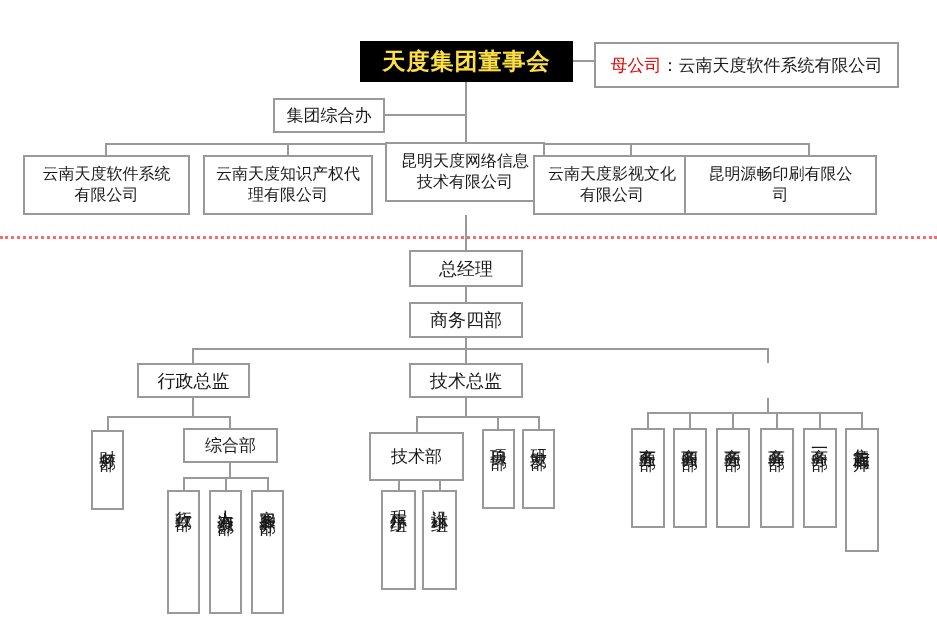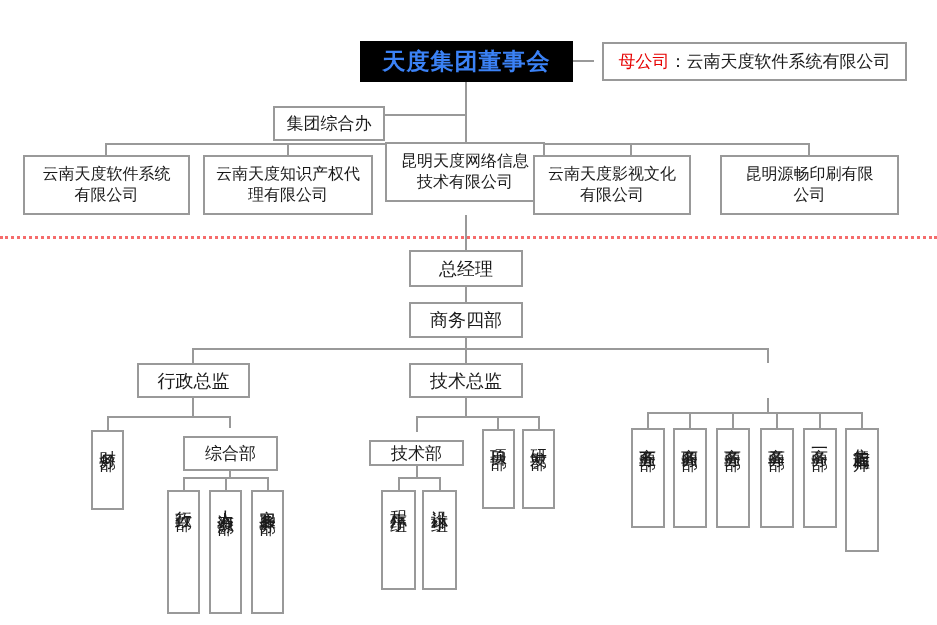--- a/index.html
+++ b/index.html
@@ -12,33 +12,33 @@
     position:absolute;box-sizing:border-box;border:2px solid #999999;background:#ffffff;
     display:flex;align-items:center;justify-content:center;text-align:center;
     line-height:1.3;
   }
   .vbox{
     position:absolute;box-sizing:border-box;border:2px solid #999999;background:#ffffff;
     writing-mode:vertical-rl;text-orientation:upright;
     font-size:17px;letter-spacing:2px;line-height:29px;padding-top:5px;
   }
   .board{
-    position:absolute;box-sizing:border-box;background:#000000;color:#3b82f6;
+    position:absolute;box-sizing:border-box;background:#000000;color:#fde047;
     display:flex;align-items:center;justify-content:center;
     font-size:23px;font-weight:bold;letter-spacing:1px;
   }
   .parentbox{
     position:absolute;box-sizing:border-box;border:2px solid #999999;background:#ffffff;
     display:flex;align-items:center;justify-content:center;font-size:17px;white-space:nowrap;
   }
   .red{color:#e60000;}
   .freelabel{position:absolute;font-size:19px;font-weight:500;}
   .dotted{position:absolute;height:0;border-top:3px dotted #f56c6c;}
   .f16{font-size:16px;}
-  .f17{font-size:17px;margin-top:8px;}
+  .f17{font-size:17px;}
   .f18{font-size:18px;}
 </style>
 </head>
 <body>
 
 <div id="stage">
 
   <div class="line" style="left:573px;top:60px;width:21px;height:2px;"></div>
   <div class="line" style="left:465px;top:82px;width:2px;height:63px;"></div>
   <div class="line" style="left:385px;top:114px;width:80px;height:2px;"></div>
@@ -82,21 +82,21 @@
   <div class="line" style="left:689px;top:412px;width:2px;height:16px;"></div>
   <div class="line" style="left:732px;top:412px;width:2px;height:16px;"></div>
   <div class="line" style="left:776px;top:412px;width:2px;height:16px;"></div>
   <div class="line" style="left:819px;top:412px;width:2px;height:16px;"></div>
   <div class="line" style="left:861px;top:412px;width:2px;height:16px;"></div>
 
   <div class="board" style="left:360px;top:41px;width:213px;height:41px;">
     <span>天度集团董事会</span>
   </div>
 
-  <div class="parentbox" style="left:594px;top:42px;width:305px;height:39px;margin-left:8px;">
+  <div class="parentbox" style="left:594px;top:42px;width:305px;height:46px;">
     <span class="red">母公司</span>
       <span>：</span>
       <span>云南天度软件系统有限公司</span>
   </div>
 
   <div class="hbox f17" style="left:273px;top:98px;width:112px;height:35px;">
     <span>集团综合办</span>
   </div>
 
   <div class="freelabel red" style="left:477px;top:103px;margin-top:36px;">子公司</div>
@@ -106,21 +106,21 @@
   </div>
   <div class="hbox f16" style="left:203px;top:155px;width:170px;height:60px;padding:0 10px;">
     <span>云南天度知识产权代理有限公司</span>
   </div>
   <div class="hbox f16" style="left:385px;top:142px;width:160px;height:60px;padding:0 10px;align-items:center;">
     <span>昆明天度网络信息技术有限公司</span>
   </div>
   <div class="hbox f16" style="left:533px;top:155px;width:158px;height:60px;padding:0 10px;">
     <span>云南天度影视文化有限公司</span>
   </div>
-  <div class="hbox f16" style="left:720px;top:155px;width:179px;height:60px;padding:0 18px;">
+  <div class="hbox f16" style="left:684px;top:155px;width:193px;height:60px;padding:0 18px;">
     <span>昆明源畅印刷有限公司</span>
   </div>
 
   <div class="dotted" style="left:0;top:236px;width:937px;"></div>
 
   <div class="hbox f18" style="left:409px;top:250px;width:114px;height:37px;">
     <span>总经理</span>
   </div>
   <div class="hbox f18" style="left:409px;top:302px;width:114px;height:36px;">
     <span>商务四部</span>
@@ -134,21 +134,21 @@
   </div>
 
   <div class="vbox" style="left:91px;top:430px;width:33px;height:80px;">财务部</div>
   <div class="hbox f17" style="left:183px;top:428px;width:95px;height:35px;">
     <span>综合部</span>
   </div>
   <div class="vbox" style="left:167px;top:490px;width:33px;height:124px;">行政部</div>
   <div class="vbox" style="left:209px;top:490px;width:33px;height:124px;">人力资源部</div>
   <div class="vbox" style="left:251px;top:490px;width:33px;height:124px;">客户服务部</div>
 
-  <div class="hbox f17" style="left:369px;top:432px;width:95px;height:26px;">
+  <div class="hbox f17" style="left:369px;top:432px;width:95px;height:49px;">
     <span>技术部</span>
   </div>
   <div class="vbox" style="left:482px;top:429px;width:33px;height:80px;">项目部</div>
   <div class="vbox" style="left:522px;top:429px;width:33px;height:80px;">研发部</div>
   <div class="vbox" style="left:381px;top:490px;width:35px;height:100px;line-height:31px;">程序小组</div>
   <div class="vbox" style="left:422px;top:490px;width:35px;height:100px;line-height:31px;">设计小组</div>
 
   <div class="vbox" style="left:631px;top:428px;width:34px;height:100px;line-height:30px;">商务五部</div>
   <div class="vbox" style="left:673px;top:428px;width:34px;height:100px;line-height:30px;">商务四部</div>
   <div class="vbox" style="left:716px;top:428px;width:34px;height:100px;line-height:30px;">商务三部</div>

